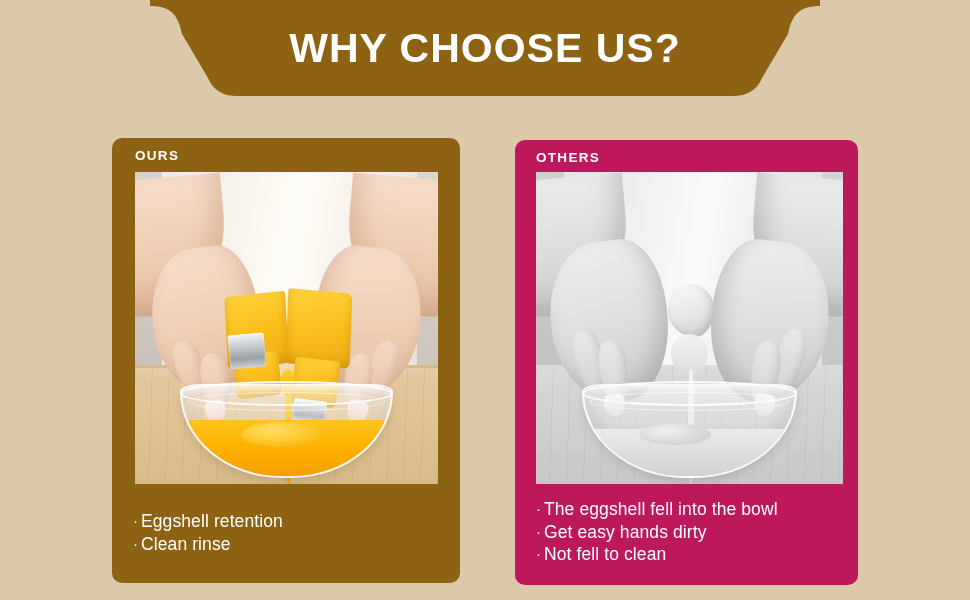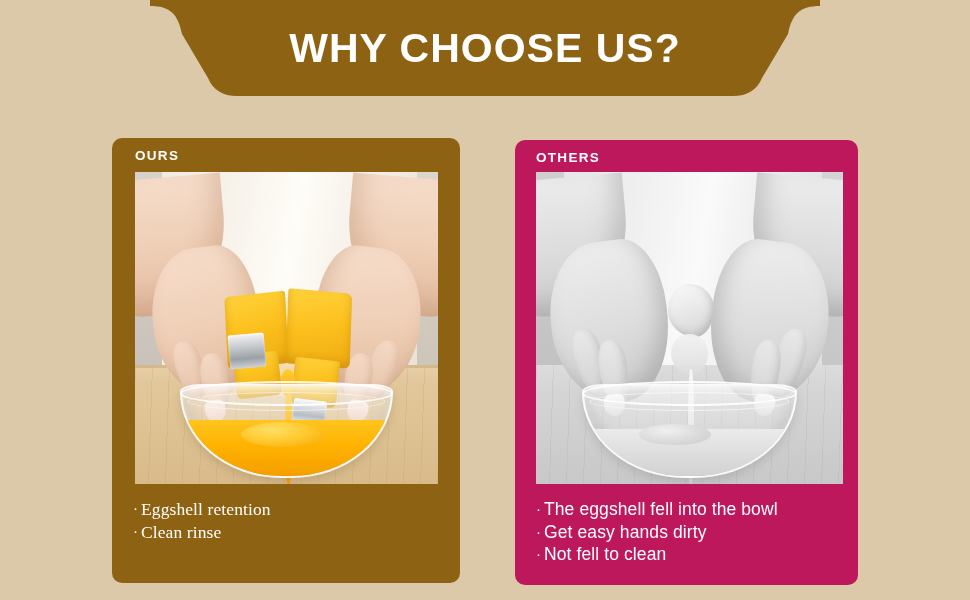--- a/index.html
+++ b/index.html
@@ -72,21 +72,21 @@
 
   .bullets {
     position:absolute;
     left:21px;
     width:320px;
     color:#ffffff;
     font-size:17.5px;
     line-height:22.5px;
     letter-spacing:0.1px;
   }
-  #bullets-ours   { top:360px;font-family:Liberation Serif, serif; }
+  #bullets-ours   { top:372px; }
   #bullets-others { top:358px; }
   .bullets .row { white-space:nowrap; }
   .bullets .dot {
     display:inline-block;
     width:8px;
     text-align:left;
     font-size:15px;
     vertical-align:1px;
   }
 

